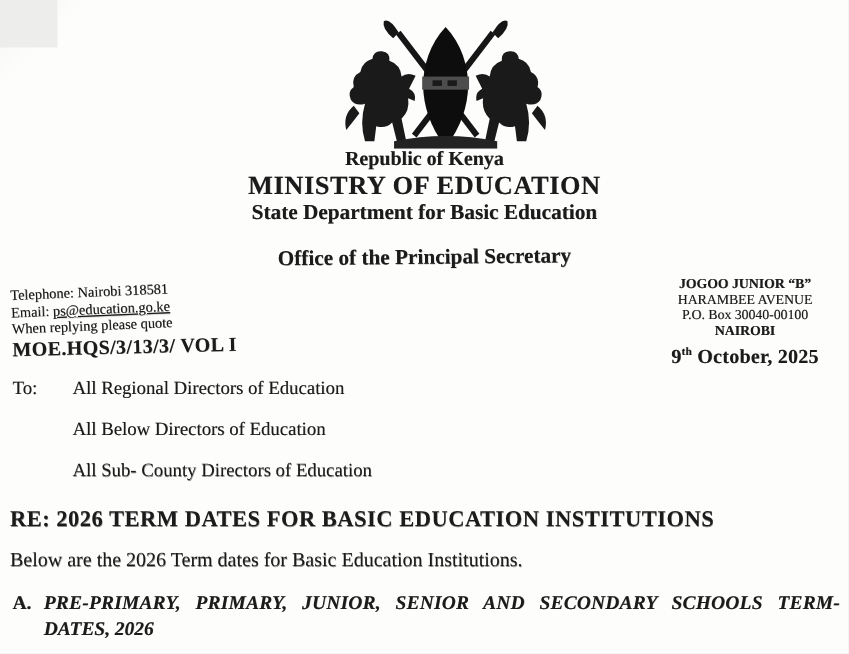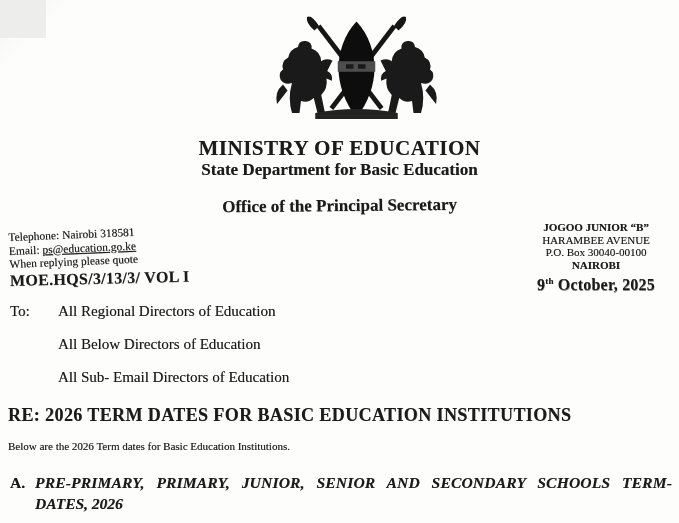--- a/index.html
+++ b/index.html
@@ -27,21 +27,21 @@
     font-size:11px;line-height:12.5px;white-space:nowrap;
   }
   .contact-right .b{font-weight:bold;}
   .contact-right .date{font-size:16px;font-weight:bold;margin-top:4px;letter-spacing:0.2px;}
   .contact-right .date sup{font-size:9px;}
   .to-row{position:absolute;left:10px;top:303px;font-size:15px;}
   .to-label{position:absolute;left:0;top:0;}
   .to-items{margin-left:48px;}
   .to-items .r{height:33px;white-space:nowrap;}
   .subject{position:absolute;left:8px;top:405px;font-size:18px;font-weight:bold;letter-spacing:0.4px;white-space:nowrap;}
-  .intro{position:absolute;left:8px;top:440px;font-size:11px;white-space:nowrap;}
+  .intro{position:absolute;left:8px;top:440px;font-size:16px;white-space:nowrap;}
   .section-a{position:absolute;left:10px;top:474px;width:662px;font-size:15.5px;font-weight:bold;}
   .a-label{position:absolute;left:0;top:0;}
   .a-text{margin-left:25px;font-style:italic;}
   .a-line1{text-align:justify;text-align-last:justify;letter-spacing:0.2px;}
   .a-line2{margin-top:3px;}
 </style>
 </head>
 <body>
 
 <div class="page">
@@ -67,20 +67,21 @@
       <g>
         <path d="M110,10 C127,28 134,52 134,72 C134,94 126,118 110,138 C94,118 86,94 86,72 C86,52 93,28 110,10 Z" fill="#0d0d0d"></path>
         <rect x="85" y="63" width="50" height="14" fill="#4d4d4d"></rect>
         <rect x="96" y="67" width="10" height="6" fill="#1a1a1a"></rect>
         <rect x="112" y="67" width="10" height="6" fill="#1a1a1a"></rect>
       </g>
       <path d="M55,132 Q110,121 165,132 L165,140 L55,140 Z" fill="#232323"></path>
     </svg>
   </div>
 
+  <div class="hdr republic">Republic of Kenya</div>
   <div class="hdr ministry">MINISTRY OF EDUCATION</div>
   <div class="hdr dept">State Department for Basic Education</div>
   <div class="hdr office">Office of the Principal Secretary</div>
 
   <div class="contact-left">
     <div>Telephone: Nairobi 318581</div>
     <div>
       <span>Email: </span><span class="email">ps@education.go.ke</span>
     </div>
     <div>When replying please quote</div>
@@ -95,21 +96,21 @@
     <div class="date">
       <span>9</span><sup>th</sup><span> October, 2025</span>
     </div>
   </div>
 
   <div class="to-row">
     <span class="to-label">To:</span>
     <div class="to-items">
       <div class="r">All Regional Directors of Education</div>
       <div class="r">All Below Directors of Education</div>
-      <div class="r">All Sub- Email Directors of Education</div>
+      <div class="r">All Sub- County Directors of Education</div>
     </div>
   </div>
 
   <div class="subject">RE: 2026 TERM DATES FOR BASIC EDUCATION INSTITUTIONS</div>
 
   <div class="intro">Below are the 2026 Term dates for Basic Education Institutions.</div>
 
   <div class="section-a">
     <span class="a-label">A.</span>
     <div class="a-text">

